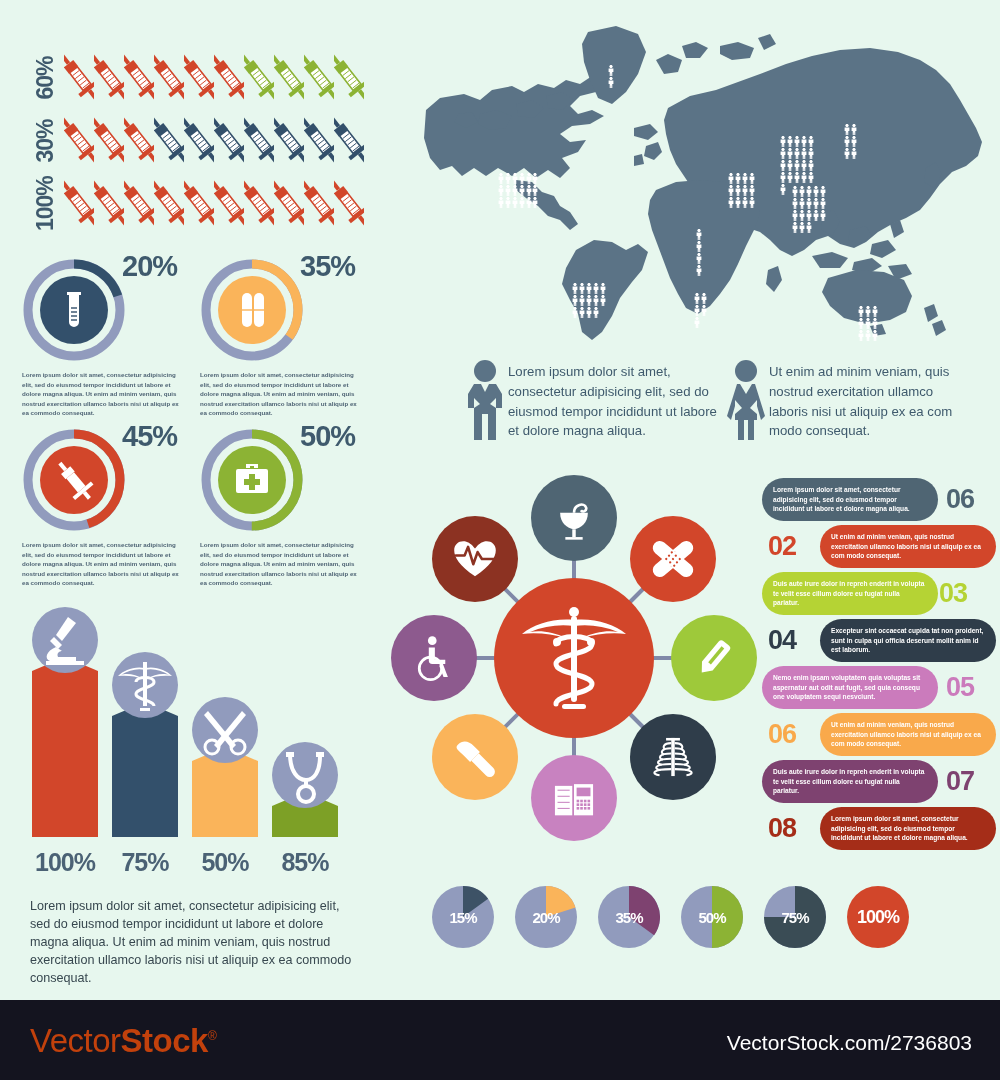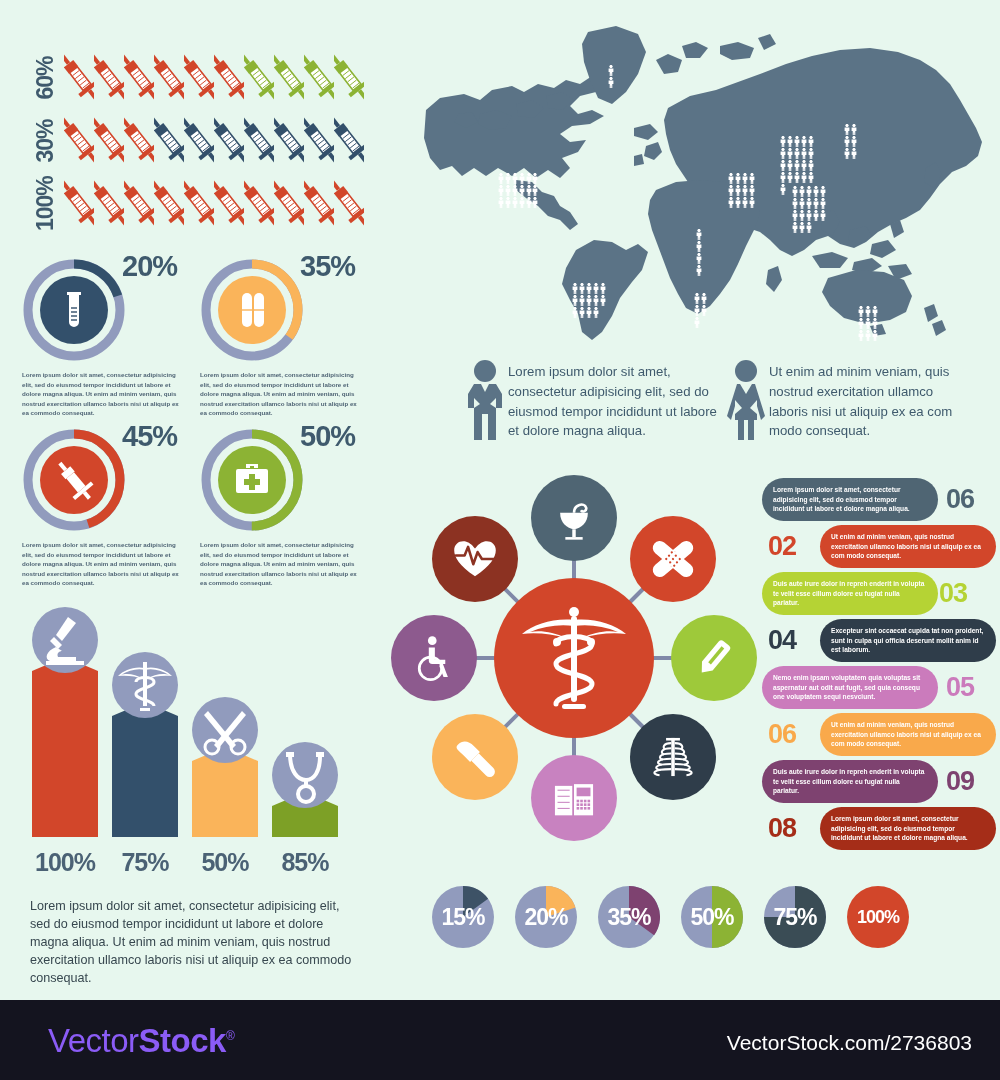--- a/index.html
+++ b/index.html
@@ -85,32 +85,32 @@
     position: absolute; top: 4px; font-size: 27px; font-weight: bold;
     letter-spacing: -1px; line-height: 38px;
   }
 
   
   .pies { position: absolute; left: 432px; top: 886px; display: flex; gap: 21px; }
   .pie { position: relative; width: 62px; height: 62px; }
   .pie-lbl {
     position: absolute; left: 0; top: 0; width: 62px; height: 62px;
     display: flex; align-items: center; justify-content: center;
-    color: #fff; font-weight: bold; font-size: 23px; letter-spacing: -1px;
+    color: #fff; font-weight: bold; font-size: 15px; letter-spacing: -1px;
   }
   .pie.big .pie-lbl { font-size: 18px; }
 
   
   #wm {
     position: absolute; left: 0; top: 1000px; width: 1000px; height: 80px;
     background: #14141f;
   }
   #wm .logo {
     position: absolute; left: 30px; top: 22px;
-    font-size: 33px; color: #8b5cf6; letter-spacing: -0.5px; margin-left: 18px;
+    font-size: 33px; color: #c2410c; letter-spacing: -0.5px;
   }
   #wm .logo b { font-weight: bold; }
   #wm .logo sup { font-size: 12px; vertical-align: super; }
   #wm .url {
     position: absolute; right: 28px; top: 31px;
     font-size: 21px; color: #fff;
   }
 </style>
 </head>
 <body>
@@ -1486,21 +1486,21 @@
       <div class="nrow">
         <div class="npill" style="background: rgb(203, 123, 188); left: 0px; width: 176px;">Nemo enim ipsam voluptatem quia voluptas sit aspernatur aut odit aut fugit, sed quia consequ one voluptatem sequi nesvciunt.</div>
         <div class="nnum" style="color: rgb(203, 123, 188); left: 184px;">05</div>
       </div>
       <div class="nrow">
         <div class="npill" style="background: rgb(249, 169, 75); left: 58px; width: 176px;">Ut enim ad minim veniam, quis nostrud exercitation ullamco laboris nisi ut aliquip ex ea com modo consequat.</div>
         <div class="nnum" style="color: rgb(249, 169, 75); left: 6px;">06</div>
       </div>
       <div class="nrow">
         <div class="npill" style="background: rgb(126, 66, 112); left: 0px; width: 176px;">Duis aute irure dolor in repreh enderit in volupta te velit esse cillum dolore eu fugiat nulla pariatur.</div>
-        <div class="nnum" style="color: rgb(126, 66, 112); left: 184px;">09</div>
+        <div class="nnum" style="color: rgb(126, 66, 112); left: 184px;">07</div>
       </div>
       <div class="nrow">
         <div class="npill" style="background: rgb(165, 45, 24); left: 58px; width: 176px;">Lorem ipsum dolor sit amet, consectetur adipisicing elit, sed do eiusmod tempor incididunt ut labore et dolore magna aliqua.</div>
         <div class="nnum" style="color: rgb(165, 45, 24); left: 6px;">08</div>
       </div>
     </div>
 
   <div class="pies" id="pies">
       <div class="pie"><svg width="62" height="62" viewBox="0 0 62 62">
           <circle cx="31" cy="31" r="31" fill="#919bbd"></circle>

